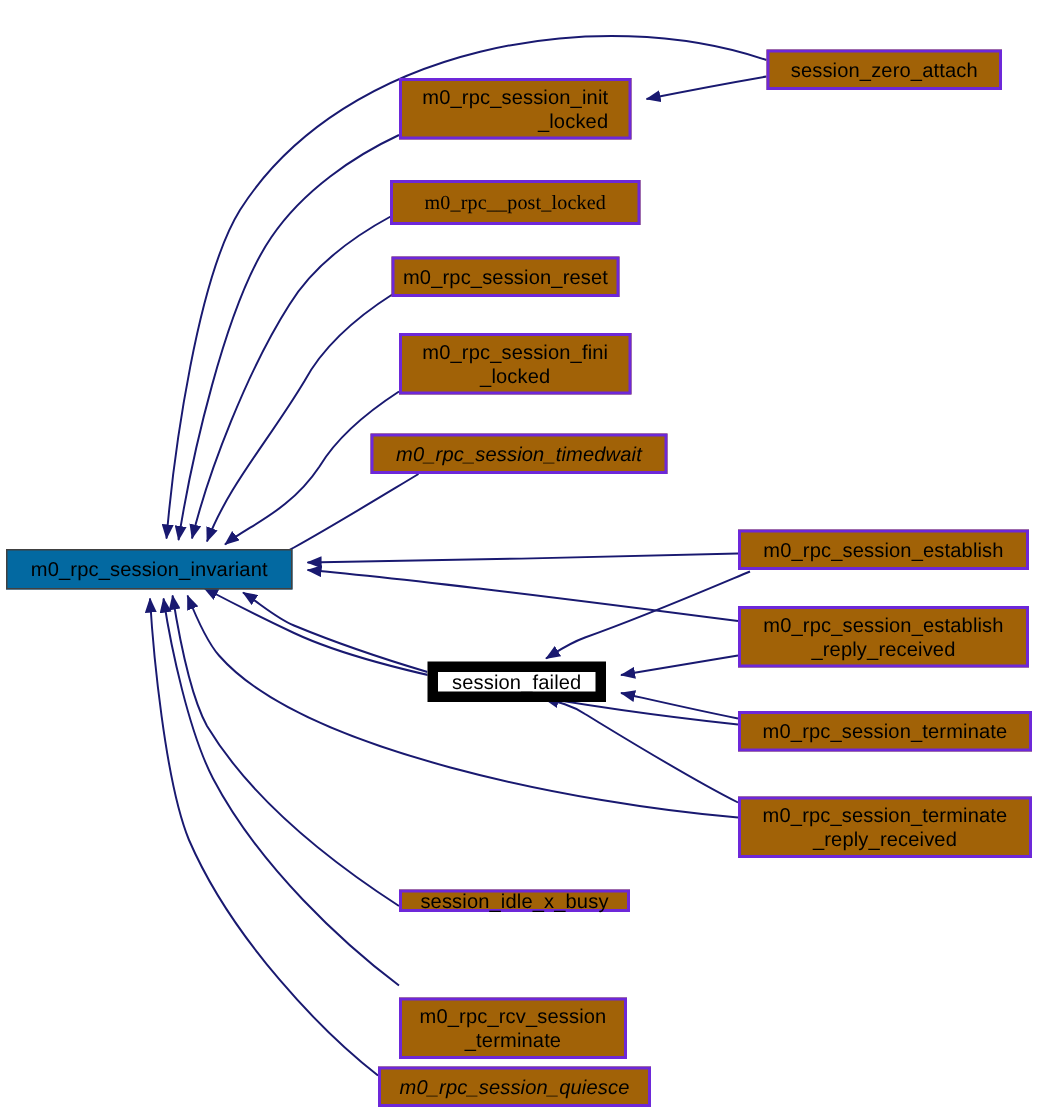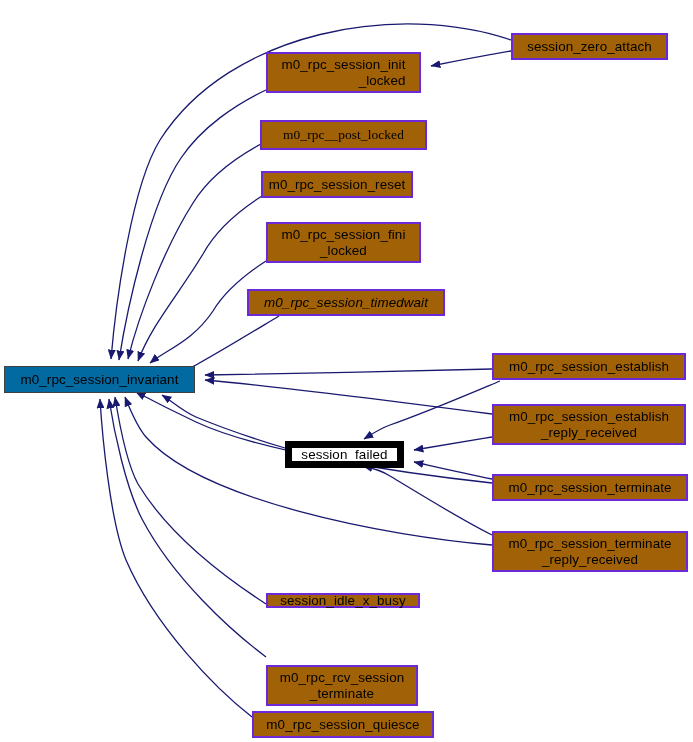--- a/index.html
+++ b/index.html
@@ -110,14 +110,14 @@
     <div class="node-box" style="left: 492px; top: 353px; width: 194px; height: 27px;">m0_rpc_session_establish</div>
     <div class="node-box" style="left: 492px; top: 404px; width: 194px; height: 41px;">m0_rpc_session_establish
 _reply_received</div>
     <div class="node-box plain" style="left: 285px; top: 441px; width: 119px; height: 27px;">session_failed</div>
     <div class="node-box" style="left: 492px; top: 474px; width: 196px; height: 27px;">m0_rpc_session_terminate</div>
     <div class="node-box" style="left: 492px; top: 531px; width: 196px; height: 41px;">m0_rpc_session_terminate
 _reply_received</div>
     <div class="node-box" style="left: 266px; top: 593px; width: 154px; height: 15px;">session_idle_x_busy</div>
     <div class="node-box" style="left: 266px; top: 649px; width: 152px; height: 41px; margin-top: 16px;">m0_rpc_rcv_session
 _terminate</div>
-    <div class="node-box" style="left: 252px; top: 711px; width: 182px; height: 27px;">m0_rpc_session_quiesce</div>
+    <div class="node-box" style="left: 252px; top: 711px; width: 182px; height: 27px; font-style: italic;">m0_rpc_session_quiesce</div>
   </div>
 
 </body></html>

